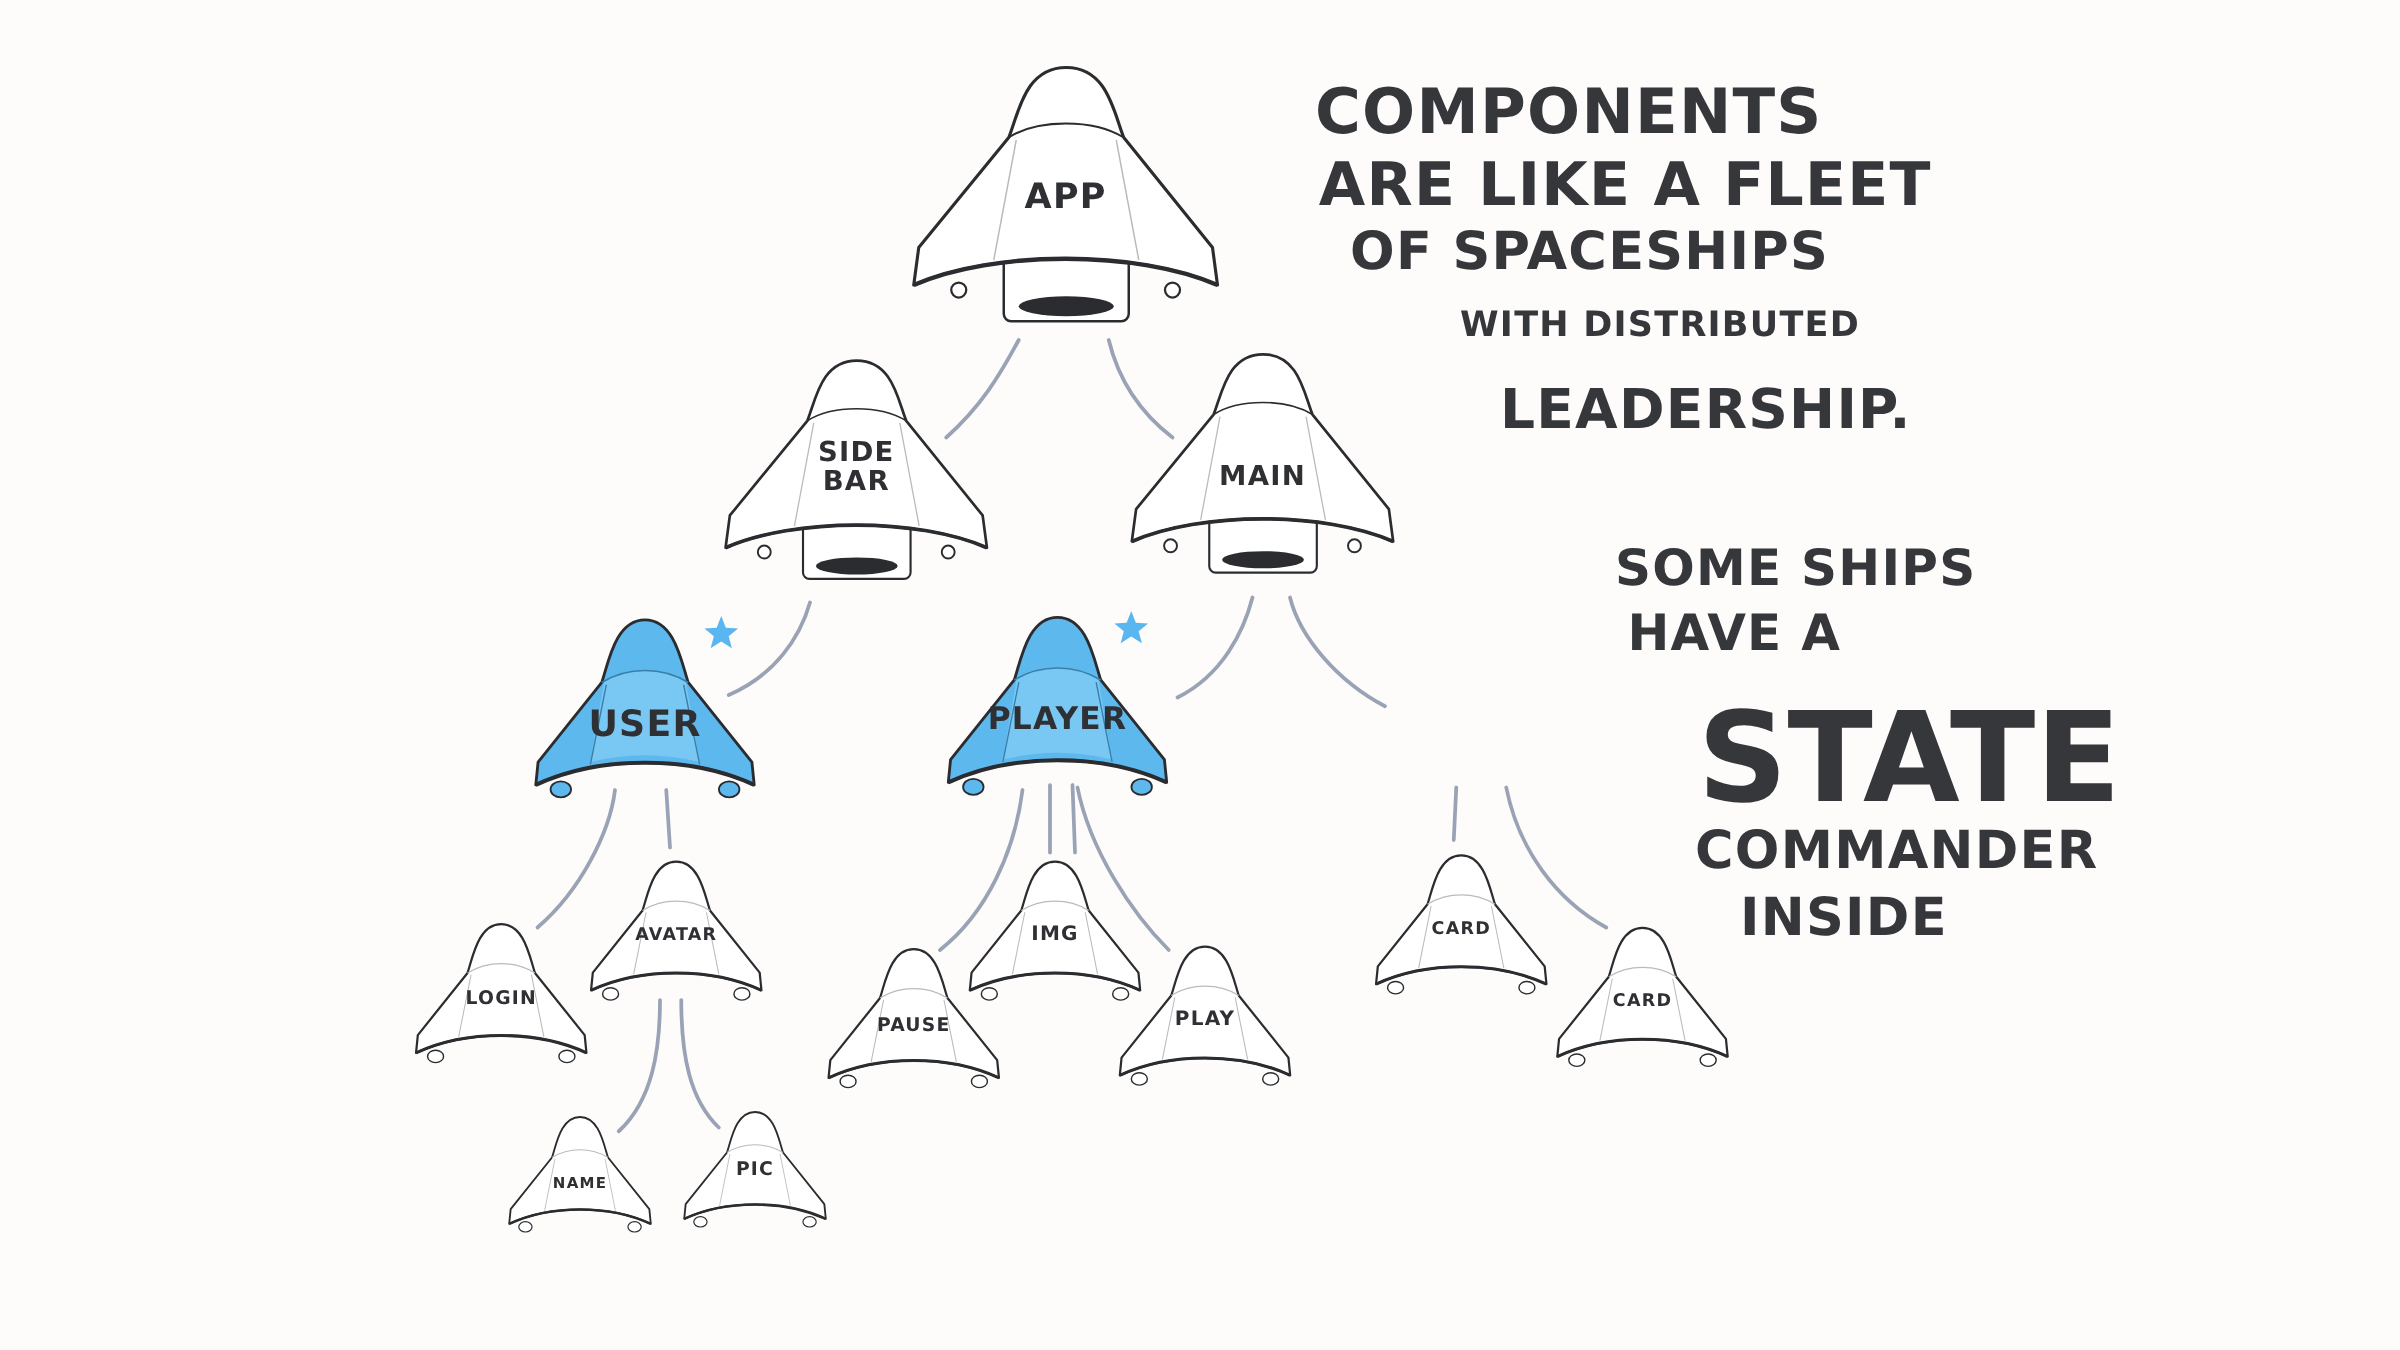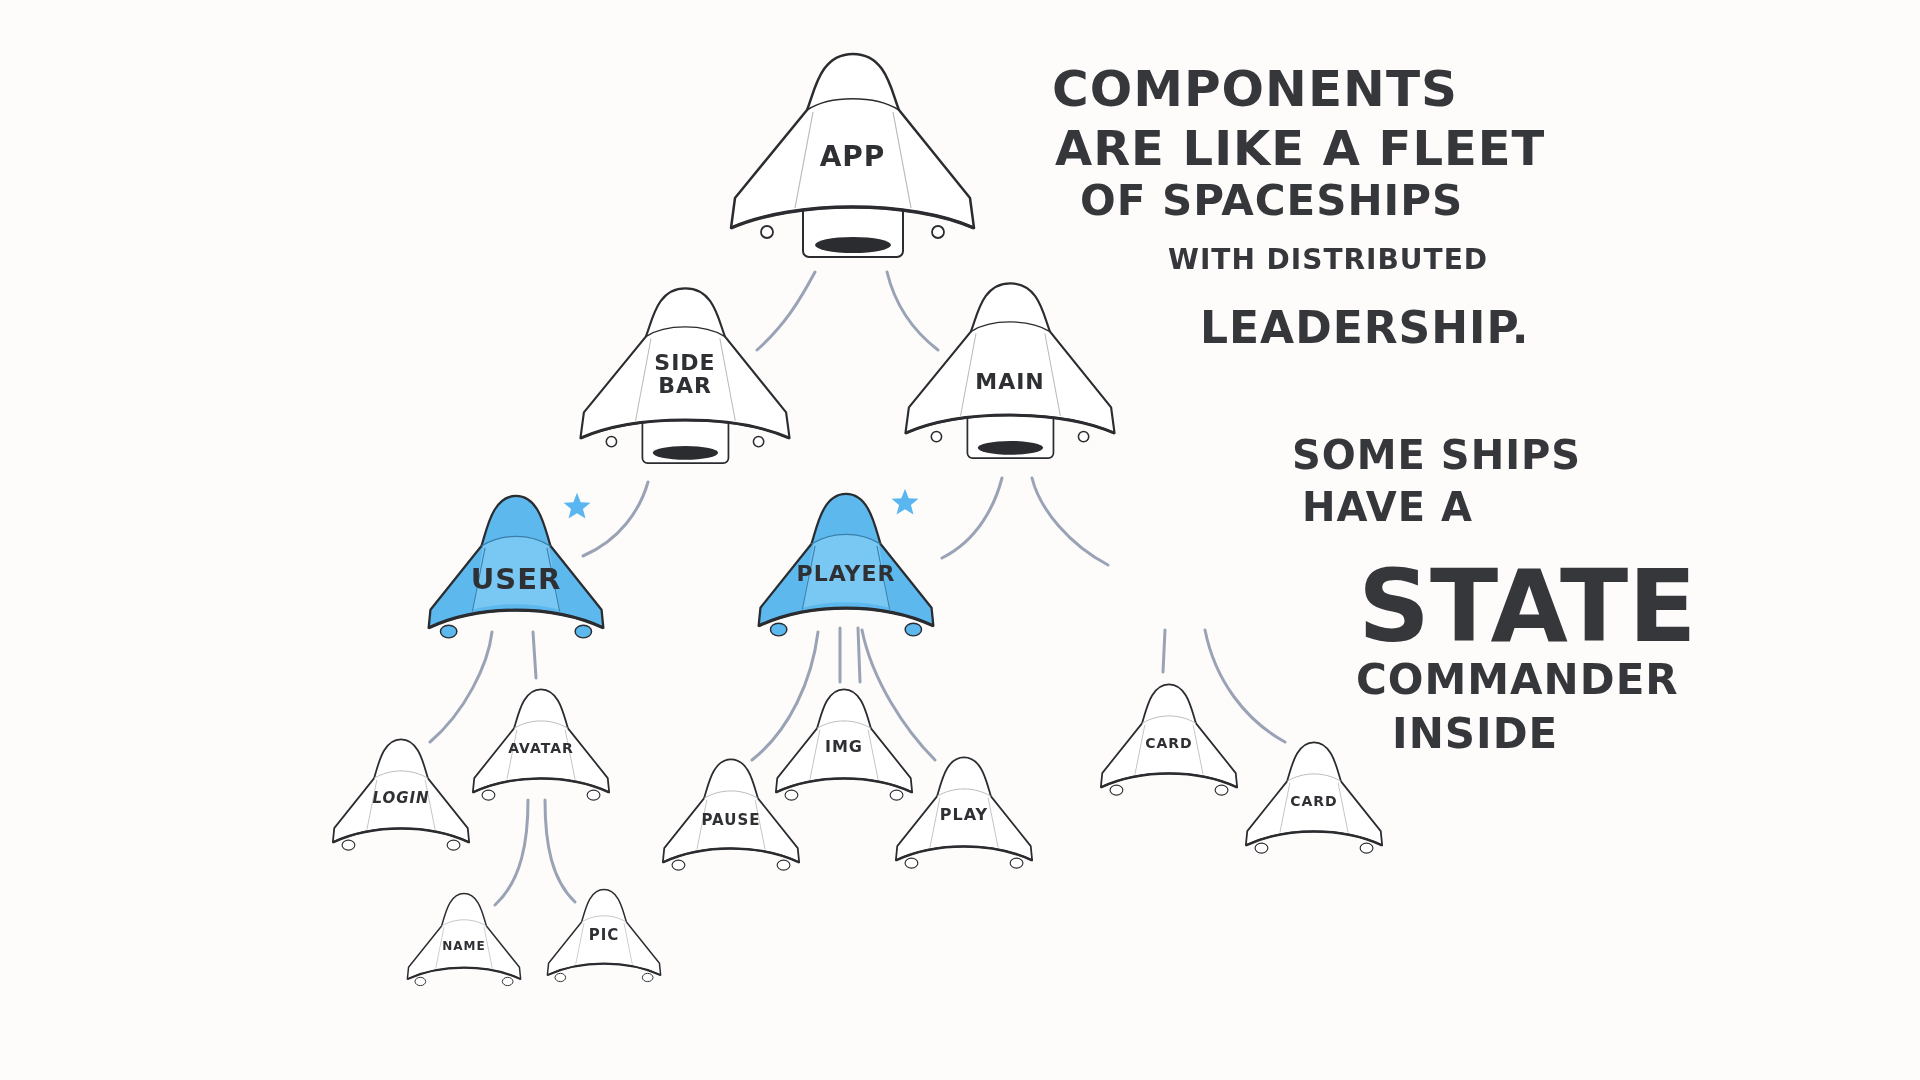--- a/index.html
+++ b/index.html
@@ -113,28 +113,28 @@
   <div class="ship" style="left:755px; top:490px; width:182px; height:148px;">
     <svg viewBox="0 0 200 160">
       <path d="M100 3 C 74 3, 68 40, 62 58 L 6 128 L 4 148 C 60 122, 140 122, 196 148 L 194 128 L 138 58 C 132 40, 126 3, 100 3 Z" fill="#5db8ee" stroke="#2b2c30" stroke-width="2.5" stroke-linejoin="round"></path>
       <path d="M64 58 C 85 44, 115 44, 136 58 L 148 128 C 115 120, 85 120, 52 128 Z" fill="#8fd3f7" opacity="0.55"></path>
       <path d="M62 58 C 85 44, 115 44, 138 58" fill="none" stroke="#3a7fa8" stroke-width="1.4"></path>
       <path d="M66 60 L 52 130 M134 60 L 148 130" stroke="#3a7fa8" stroke-width="1.2" fill="none"></path>
       <path d="M4 148 C 60 122, 140 122, 196 148" fill="none" stroke="#2b2c30" stroke-width="3.5"></path>
       <ellipse cx="26" cy="152" rx="9" ry="7" fill="#5db8ee" stroke="#2b2c30" stroke-width="1.6"></ellipse>
       <ellipse cx="174" cy="152" rx="9" ry="7" fill="#5db8ee" stroke="#2b2c30" stroke-width="1.6"></ellipse>
     </svg>
-    <div class="ship-label" style="top:72px; font-size:22px;">PLAYER</div>
+    <div class="ship-label" style="top:72px; font-size:25px;">PLAYER</div>
   </div>
   <svg class="star" style="left:888px; top:486px;" viewBox="0 0 24 24">
     <path d="M12 2 L14.6 8.6 L21.5 9 L16.2 13.4 L18 20.2 L12 16.4 L6 20.2 L7.8 13.4 L2.5 9 L9.4 8.6 Z" fill="#5ab6f0"></path>
   </svg>
 
 
-  <div class="ship" style="left:330px; top:735px; width:142px; height:118px;font-style:italic;">
+  <div class="ship" style="left:330px; top:735px; width:142px; height:118px;">
     <svg viewBox="0 0 200 160">
       <path d="M100 3 C 74 3, 68 40, 62 58 L 6 128 L 4 148 C 60 122, 140 122, 196 148 L 194 128 L 138 58 C 132 40, 126 3, 100 3 Z" fill="#fff" stroke="#2b2c30" stroke-width="2.5" stroke-linejoin="round"></path>
       <path d="M62 58 C 85 44, 115 44, 138 58" fill="none" stroke="#bbb" stroke-width="1.4"></path>
       <path d="M66 60 L 52 130 M134 60 L 148 130" stroke="#bbb" stroke-width="1.2" fill="none"></path>
       <path d="M4 148 C 60 122, 140 122, 196 148" fill="none" stroke="#2b2c30" stroke-width="3.5"></path>
       <ellipse cx="26" cy="152" rx="9" ry="7" fill="#fff" stroke="#2b2c30" stroke-width="1.6"></ellipse>
       <ellipse cx="174" cy="152" rx="9" ry="7" fill="#fff" stroke="#2b2c30" stroke-width="1.6"></ellipse>
     </svg>
     <div class="ship-label" style="top:56px; font-size:15px;">LOGIN</div>
   </div>

